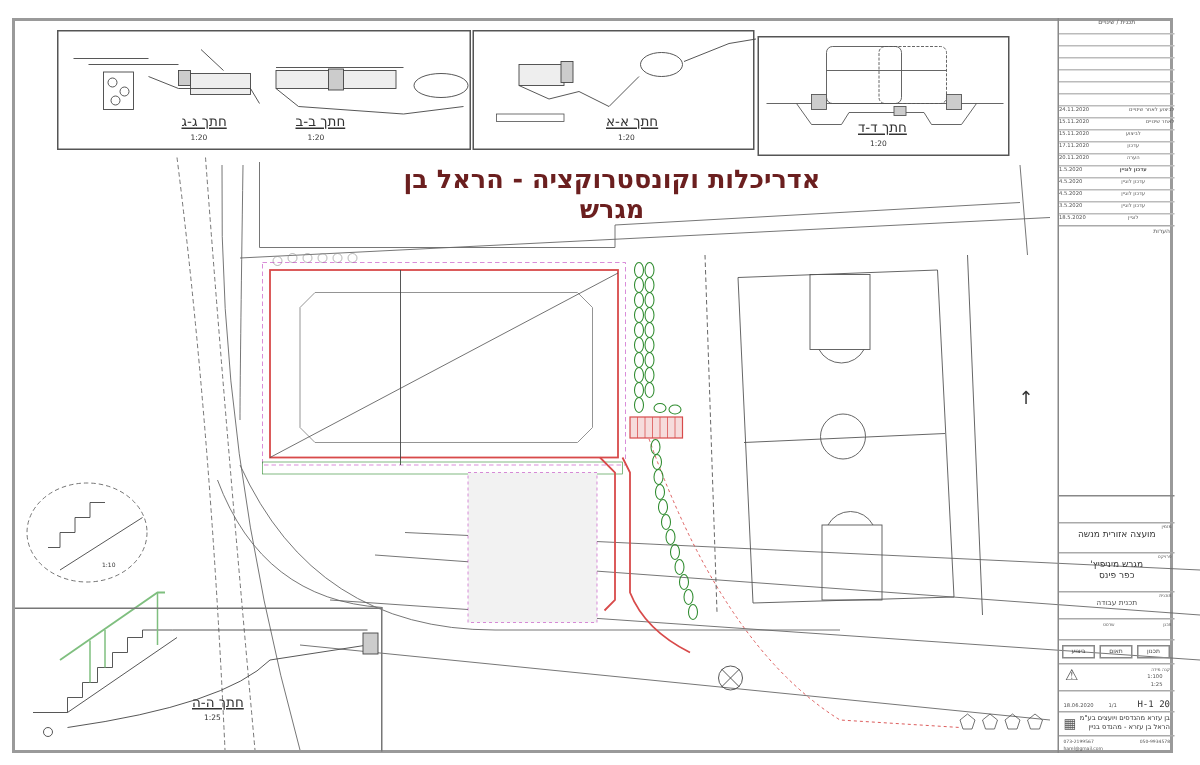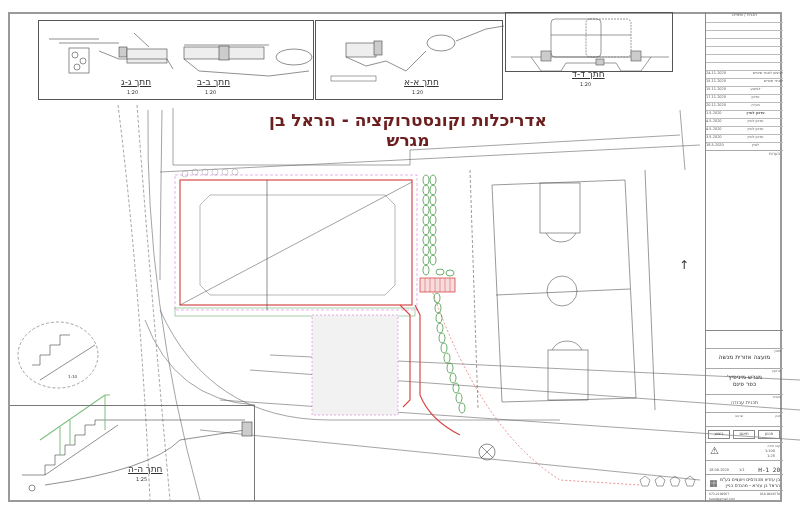--- a/index.html
+++ b/index.html
@@ -1,20 +1,20 @@
 <!DOCTYPE html>
 <html><head>
 <meta charset="utf-8">
 <style>
   html,body{margin:0;padding:0;background:#fff;}
   body{width:800px;height:510px;position:relative;overflow:hidden;font-family:"DejaVu Sans",sans-serif;color:#222;}
   .sheet{position:absolute;left:8px;top:12px;width:774px;height:490px;border:2px solid #9a9a9a;box-sizing:border-box;}
   .sections-box{position:absolute;left:38px;top:20px;width:276px;height:80px;border:1.5px solid #555;box-sizing:border-box;}
   .sec-aa{position:absolute;left:315px;top:20px;width:188px;height:80px;border:1.5px solid #555;box-sizing:border-box;}
-  .sec-dd{position:absolute;left:505px;top:12px;width:168px;height:60px;border:1.5px solid #555;box-sizing:border-box;}
+  .sec-dd{position:absolute;left:505px;top:24px;width:168px;height:80px;border:1.5px solid #555;box-sizing:border-box;}
   .sec-label{position:absolute;font-size:9px;text-decoration:underline;color:#333;direction:rtl;white-space:nowrap;}
   .sec-scale{position:absolute;font-size:5px;color:#333;}
   .title-bar{position:absolute;left:248px;top:110px;width:320px;text-align:center;font-weight:bold;font-size:17px;color:#6b1f1f;direction:rtl;font-family:"DejaVu Sans",sans-serif;}
   .titleblock{position:absolute;left:705px;top:12px;width:77px;height:490px;border-left:1.5px solid #888;box-sizing:border-box;}
   .tb-row{position:absolute;left:0;width:77px;border-top:1px solid #aaa;box-sizing:border-box;font-size:4px;color:#555;direction:rtl;text-align:center;}
   .tb-big{font-size:6px;color:#333;}
   .tb-cell{position:absolute;border:1px solid #888;box-sizing:border-box;font-size:4px;text-align:center;color:#444;}
   .hist-row{position:absolute;left:0;width:77px;height:8px;border-top:1px solid #bbb;font-size:3.5px;color:#555;display:flex;direction:ltr;}
   .hist-row span{display:block;overflow:hidden;white-space:nowrap;}
   .drawing{position:absolute;left:0;top:0;width:800px;height:510px;}

